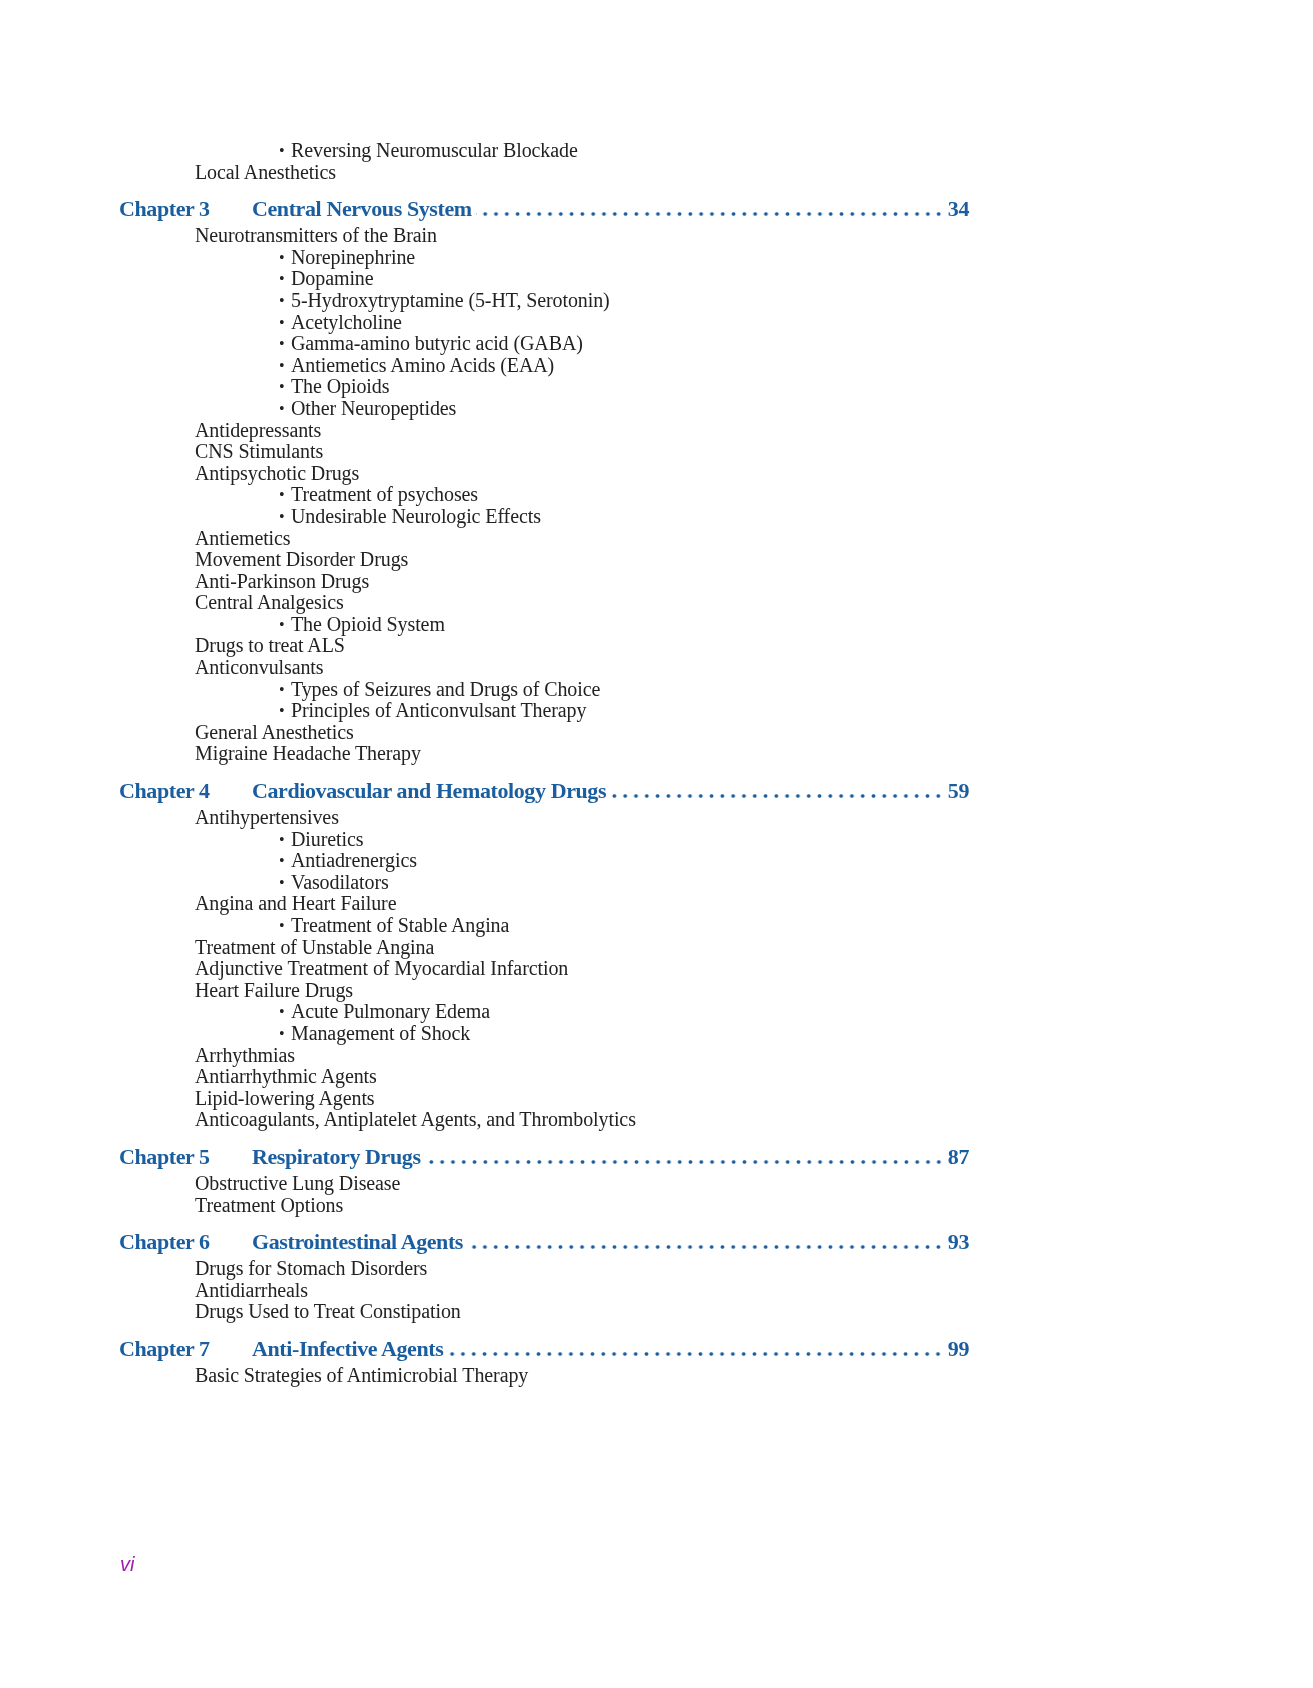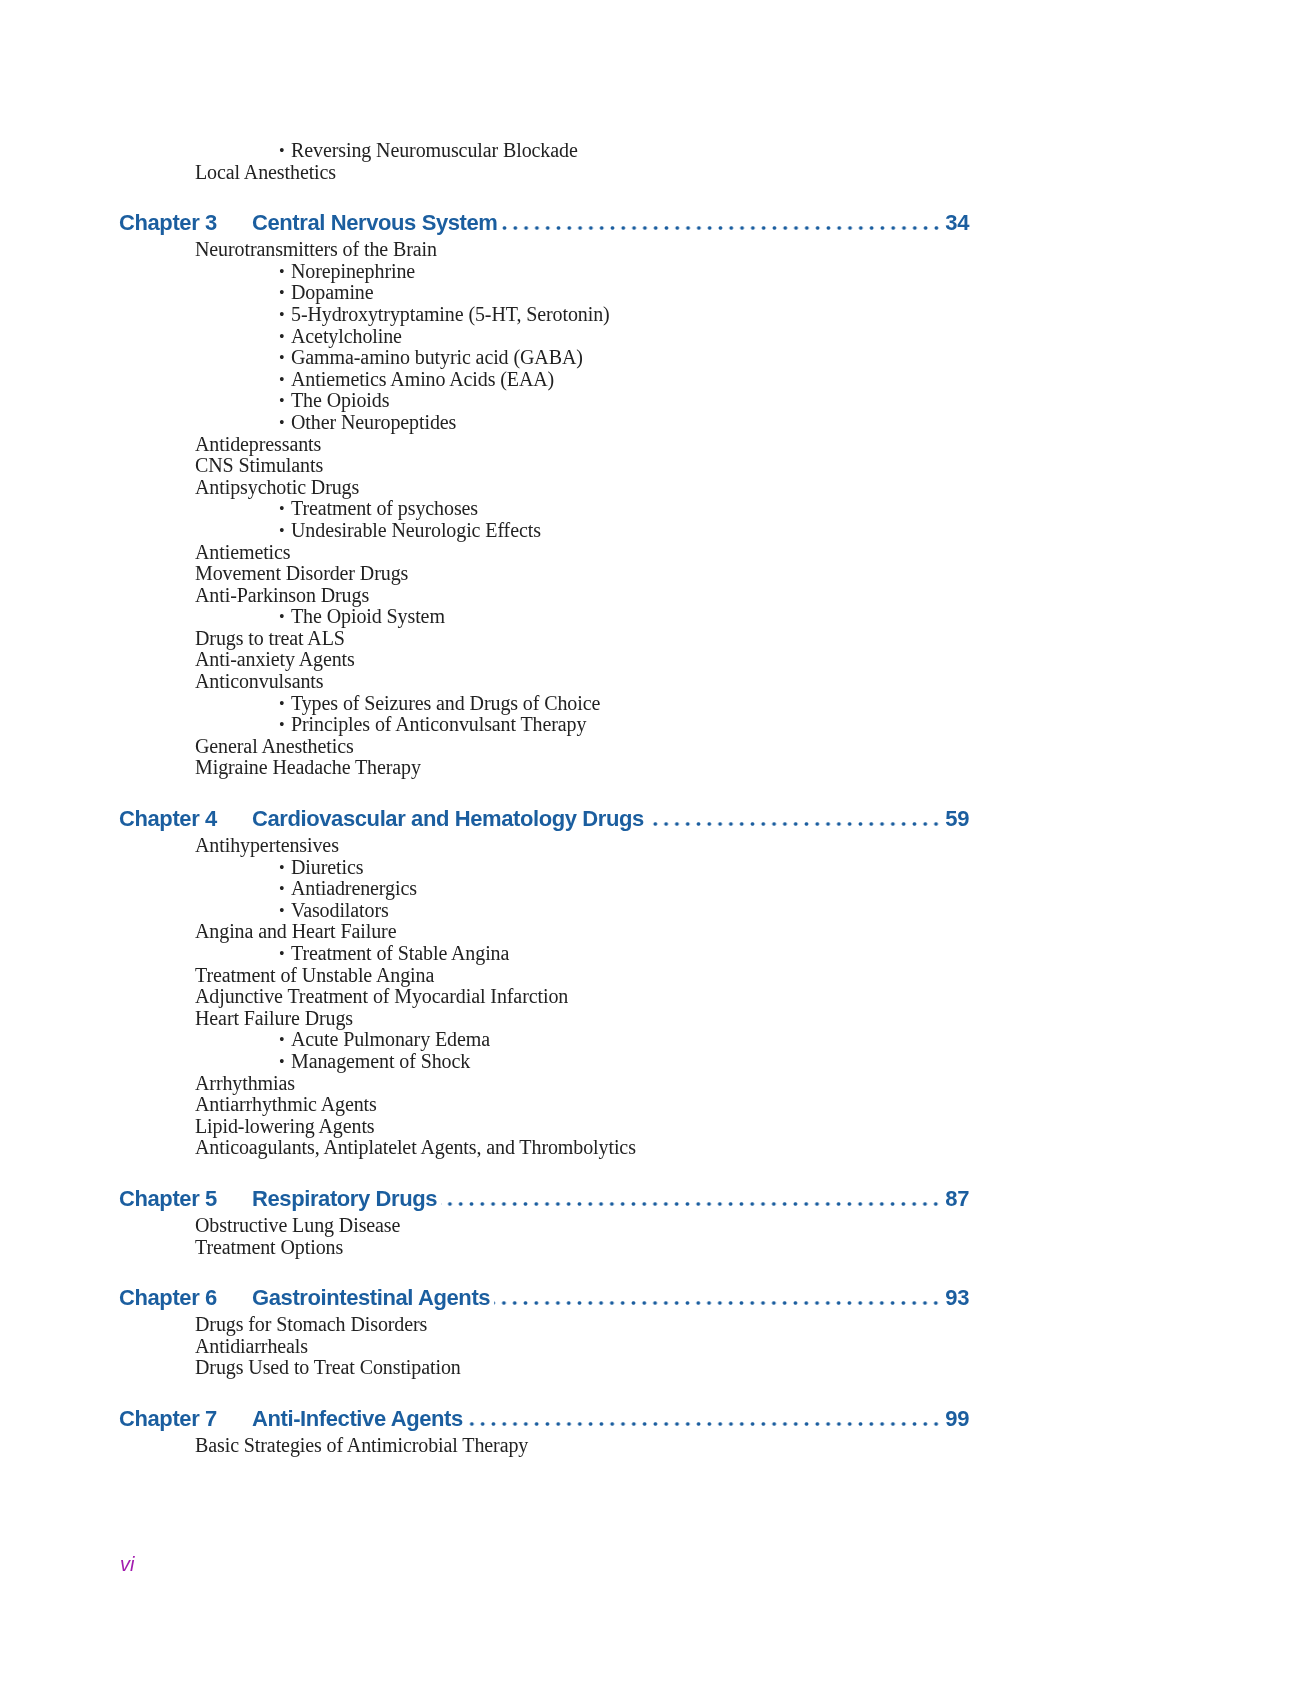--- a/index.html
+++ b/index.html
@@ -8,23 +8,23 @@
   .toc { position: absolute; left: 119px; top: 140px; width: 850px; }
   .entry {
     font-family: "Liberation Serif", "DejaVu Serif", serif;
     font-size: 20px; color: #222222; line-height: 21.6px;
     margin-left: 76px; white-space: nowrap; letter-spacing: -0.1px;
   }
   .entry.sub { margin-left: 172px; position: relative; }
   .entry.sub .bullet { position: absolute; left: -12px; top: 0; font-size: 16px; }
   .chapter {
     display: flex; align-items: baseline;
-    font-family: Liberation Sans, sans-serif;
+    font-family: Liberation Serif, serif;
     font-weight: bold; color: #1b5e9f; font-size: 22px;
-    margin-top: 27px; margin-bottom: 3px; line-height: 26px;
+    margin-top: 13px; margin-bottom: 3px; line-height: 26px;
     letter-spacing: -0.4px;
   }
   .chapter .ch-label { width: 133px; flex: none; white-space: nowrap; }
   .chapter .ch-title { flex: none; white-space: nowrap; }
   .chapter .leader {
     flex: 1; margin: 0 4px; height: 4px; align-self: flex-end; margin-bottom: 6px;
     background-image: radial-gradient(circle, #1b5e9f 1.8px, transparent 2.2px);
     background-size: 10.8px 5px; background-repeat: repeat-x; background-position: right center;
   }
   .chapter .ch-page { flex: none; }
@@ -57,23 +57,23 @@
       <div class="entry sub"><span class="bullet">•</span><span>The Opioids</span></div>
       <div class="entry sub"><span class="bullet">•</span><span>Other Neuropeptides</span></div>
       <div class="entry"><span>Antidepressants</span></div>
       <div class="entry"><span>CNS Stimulants</span></div>
       <div class="entry"><span>Antipsychotic Drugs</span></div>
       <div class="entry sub"><span class="bullet">•</span><span>Treatment of psychoses</span></div>
       <div class="entry sub"><span class="bullet">•</span><span>Undesirable Neurologic Effects</span></div>
       <div class="entry"><span>Antiemetics</span></div>
       <div class="entry"><span>Movement Disorder Drugs</span></div>
       <div class="entry"><span>Anti-Parkinson Drugs</span></div>
+      <div class="entry"><span>Central Analgesics</span></div>
       <div class="entry sub"><span class="bullet">•</span><span>The Opioid System</span></div>
       <div class="entry"><span>Drugs to treat ALS</span></div>
-      <div class="entry"><span>Anti-anxiety Agents</span></div>
       <div class="entry"><span>Anticonvulsants</span></div>
       <div class="entry sub"><span class="bullet">•</span><span>Types of Seizures and Drugs of Choice</span></div>
       <div class="entry sub"><span class="bullet">•</span><span>Principles of Anticonvulsant Therapy</span></div>
       <div class="entry"><span>General Anesthetics</span></div>
       <div class="entry"><span>Migraine Headache Therapy</span></div>
       <div class="chapter">
         <span class="ch-label">Chapter 4</span>
         <span class="ch-title">Cardiovascular and Hematology Drugs</span>
         <span class="leader"></span>
         <span class="ch-page">59</span>

